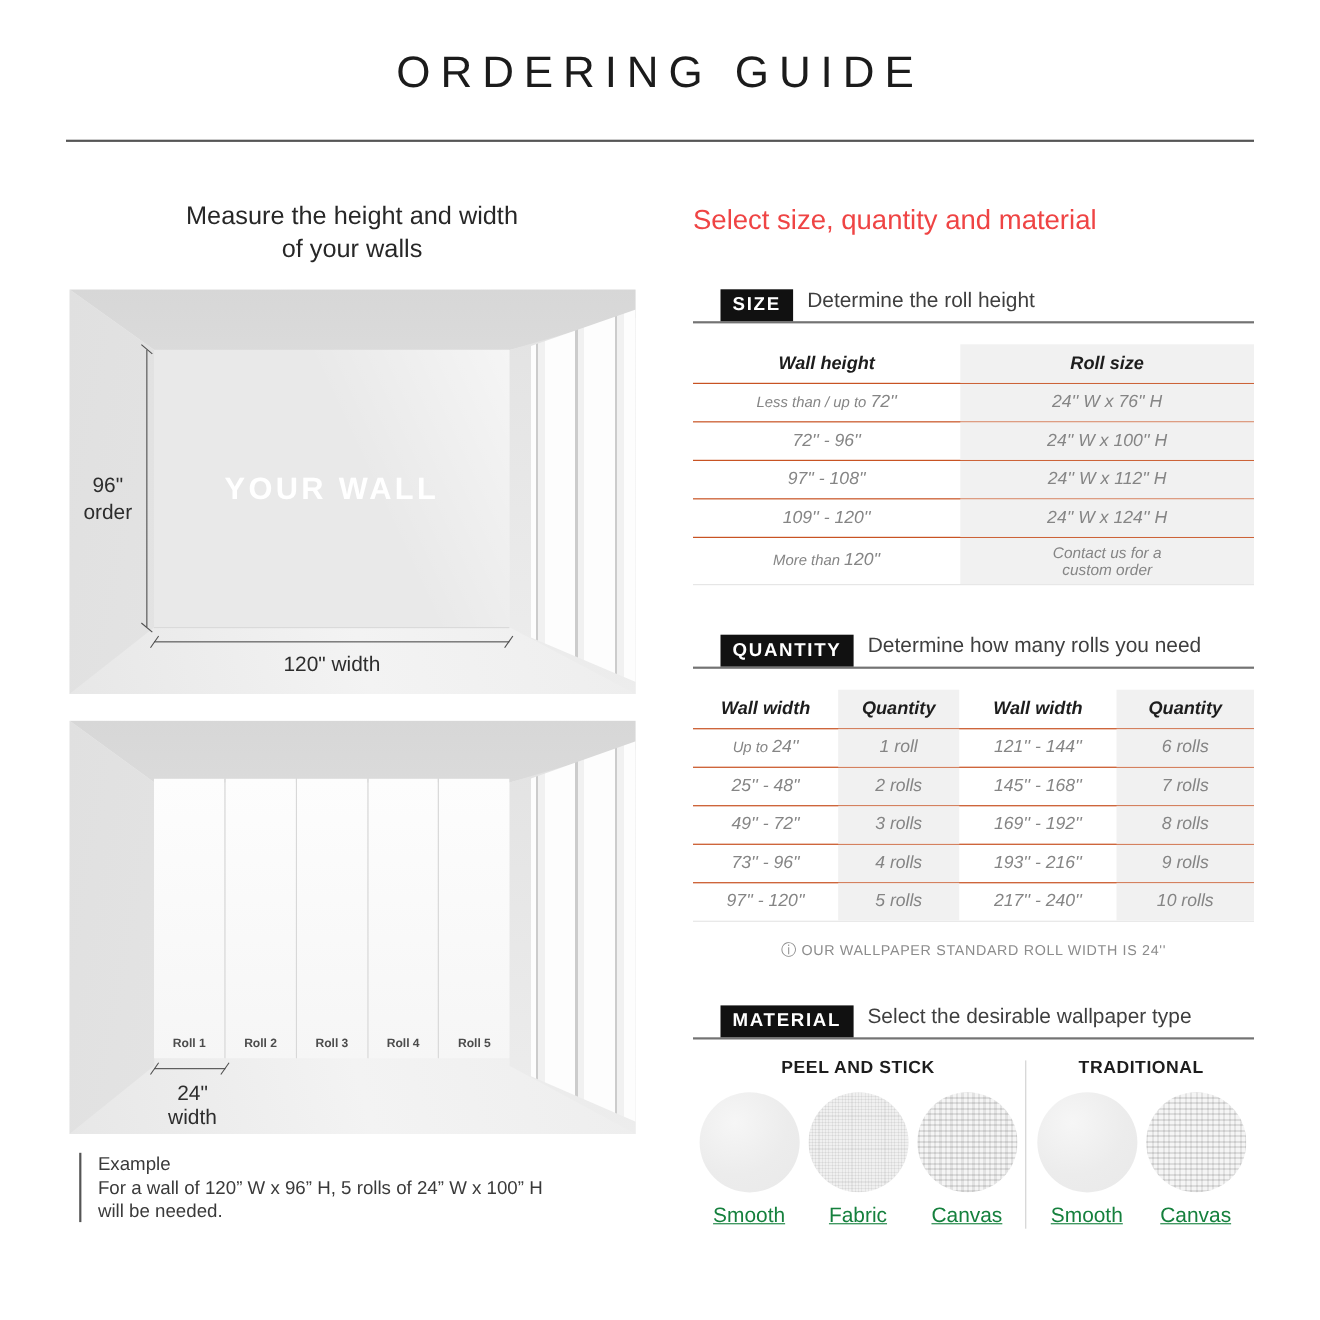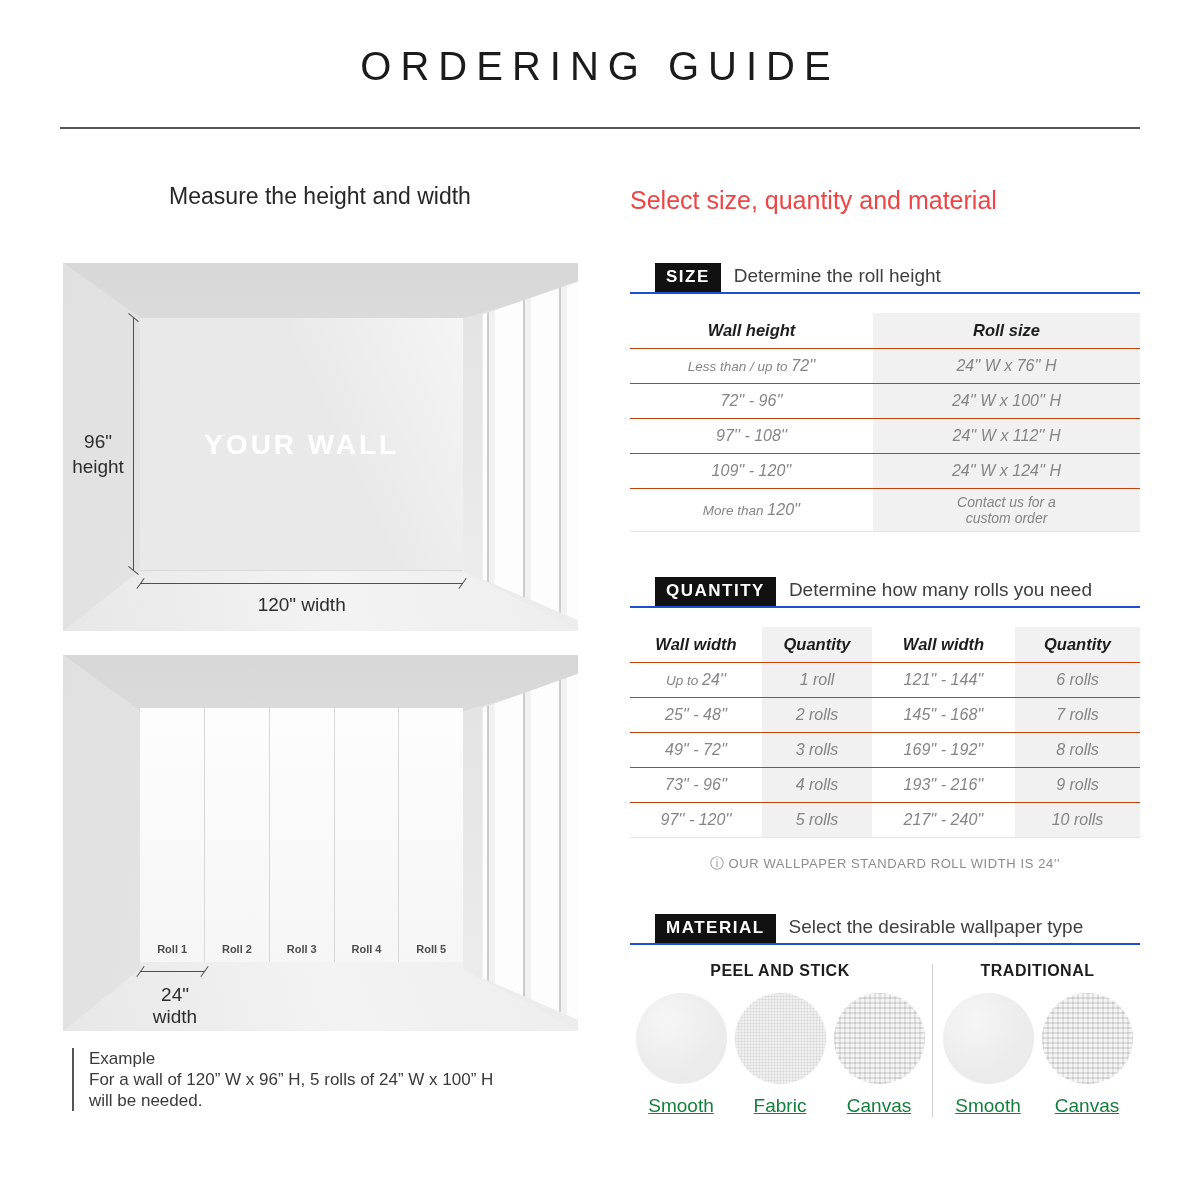--- a/index.html
+++ b/index.html
@@ -65,21 +65,21 @@
   
   .example{position:absolute;left:72px;top:1048px;width:490px;border-left:2px solid #555;
     padding-left:15px;font-size:17px;line-height:21px;color:#3a3a3a;}
 
   
   .right-col{position:absolute;left:630px;top:0;width:510px;}
   .section{position:absolute;left:0;width:510px;}
   .sec-size{top:263px;}
   .sec-qty{top:577px;}
   .sec-material{top:914px;}
-  .section-header{display:flex;align-items:center;gap:13px;border-bottom:2px solid #1d4ed8;padding-left:25px;}
+  .section-header{display:flex;align-items:flex-start;gap:13px;border-bottom:2px solid #737373;padding-left:25px;}
   .badge{background:#111;color:#fff;font-size:17px;font-weight:bold;letter-spacing:1.5px;
     padding:4px 11px 5px;}
   .subtitle{font-size:19px;color:#3f3f3f;padding-bottom:4px;}
 
   
   .tbl{margin-top:19px;}
   .tr{display:grid;align-items:center;font-style:italic;}
   .size-cols{grid-template-columns:243px 267px;}
   .qty-cols{grid-template-columns:132px 110px 143px 125px;}
   .tr + .tr{border-top:1px solid #c2410c;}
@@ -123,35 +123,36 @@
 </head>
 <body>
 
 <div class="page">
 
   <div class="title">ORDERING GUIDE</div>
   <div class="rule-top"></div>
 
   <div class="left-heading">
     <div>Measure the height and width</div>
+    <div>of your walls</div>
   </div>
 
   <div class="room room-1">
     <div class="floor"></div>
     <div class="ceiling"></div>
     <div class="left-wall"></div>
     <div class="right-wall"></div>
     <div class="window"></div>
     <div class="back-wall">
       <div class="wall-label">YOUR WALL</div>
     </div>
     <div class="vline"></div>
     <div class="height-label">
       <div>96"</div>
-      <div>height</div>
+      <div>order</div>
     </div>
     <div class="hline"></div>
     <div class="width-label">120" width</div>
   </div>
 
   <div class="room room-2">
     <div class="floor"></div>
     <div class="ceiling"></div>
     <div class="left-wall"></div>
     <div class="right-wall"></div>

